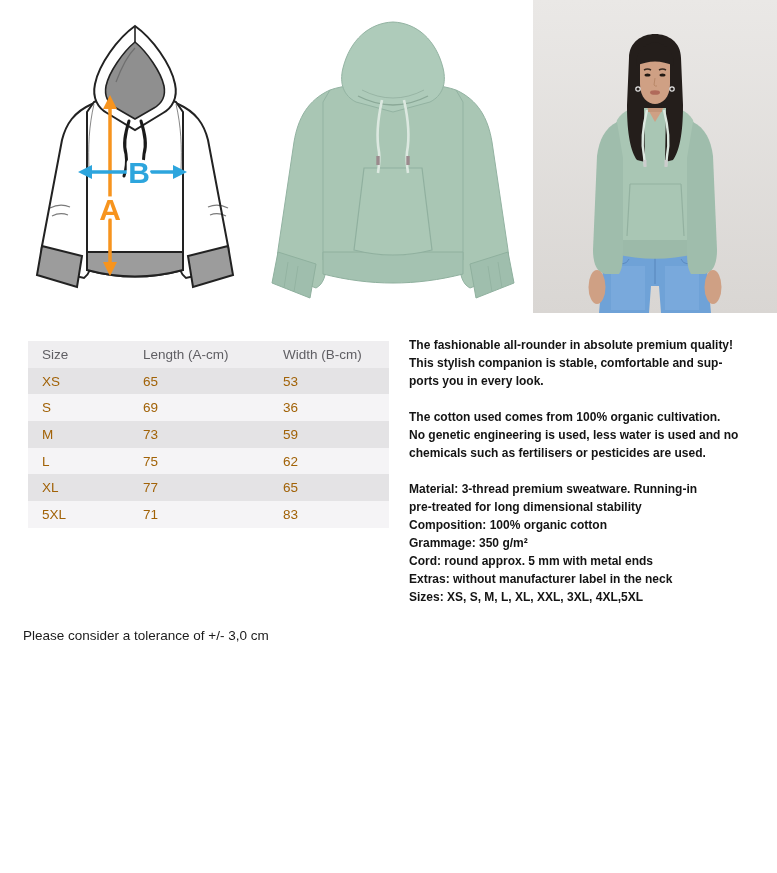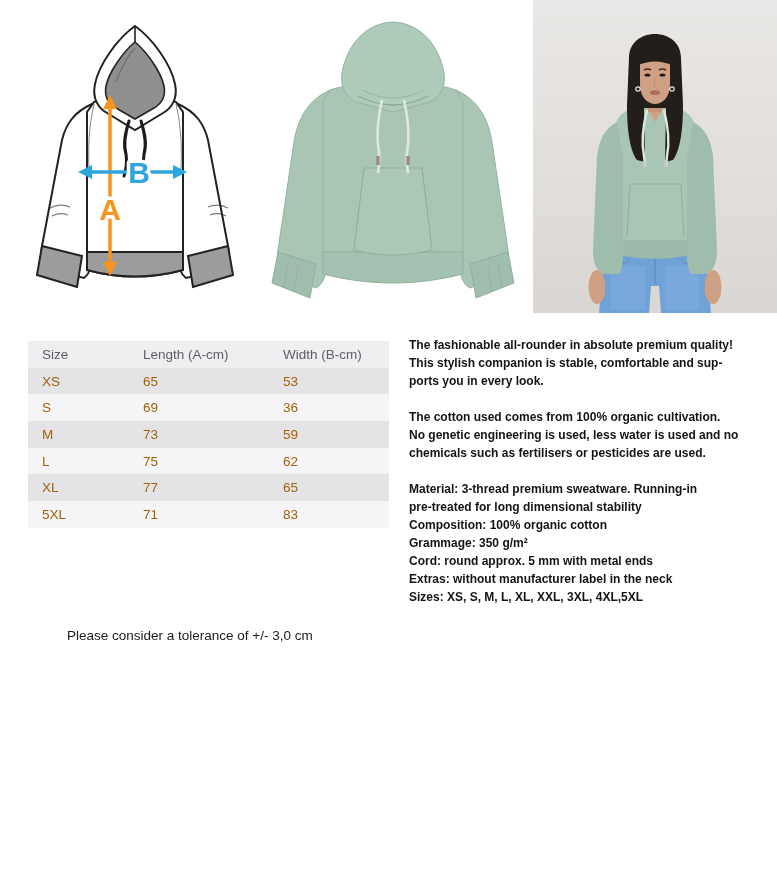--- a/index.html
+++ b/index.html
@@ -21,21 +21,21 @@
   .size-table th, .size-table td {
     height:26.7px; font-size:13.5px; font-weight:normal; text-align:left;
     vertical-align:middle; white-space:nowrap; overflow:hidden;
   }
   .size-table th { background:#efeef0; color:#5f5e63; }
   .size-table td { color:#a16207;margin-left:32px; }
   .size-table th:first-child, .size-table td:first-child { padding-left:14px; }
   .size-table tbody tr:nth-child(odd)  td { background:#e4e3e5; }
   .size-table tbody tr:nth-child(even) td { background:#f5f4f6; }
 
-  .tolerance { position:absolute; left:23px; top:628px; font-size:13.5px; color:#1b1b1b;margin-left:44px; }
+  .tolerance { position:absolute; left:23px; top:628px; font-size:13.5px; color:#1b1b1b; }
 
   
   .description { position:absolute; left:409px; top:336px; width:368px; color:#141414; }
   .description p.desc-para { white-space:pre-line; font-size:12px; line-height:18px; margin:0 0 18px 0;font-weight:bold; }
 
   .arrow-label { font-weight:bold; font-size:30px; paint-order:stroke; stroke:#ffffff; stroke-width:7px; stroke-linejoin:round; }
 </style>
 </head>
 <body>
 

